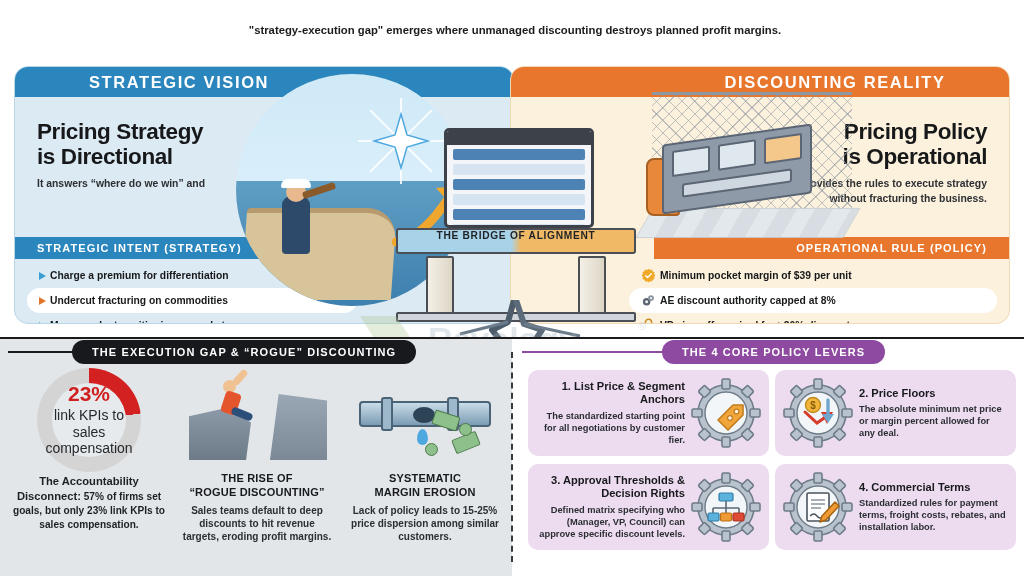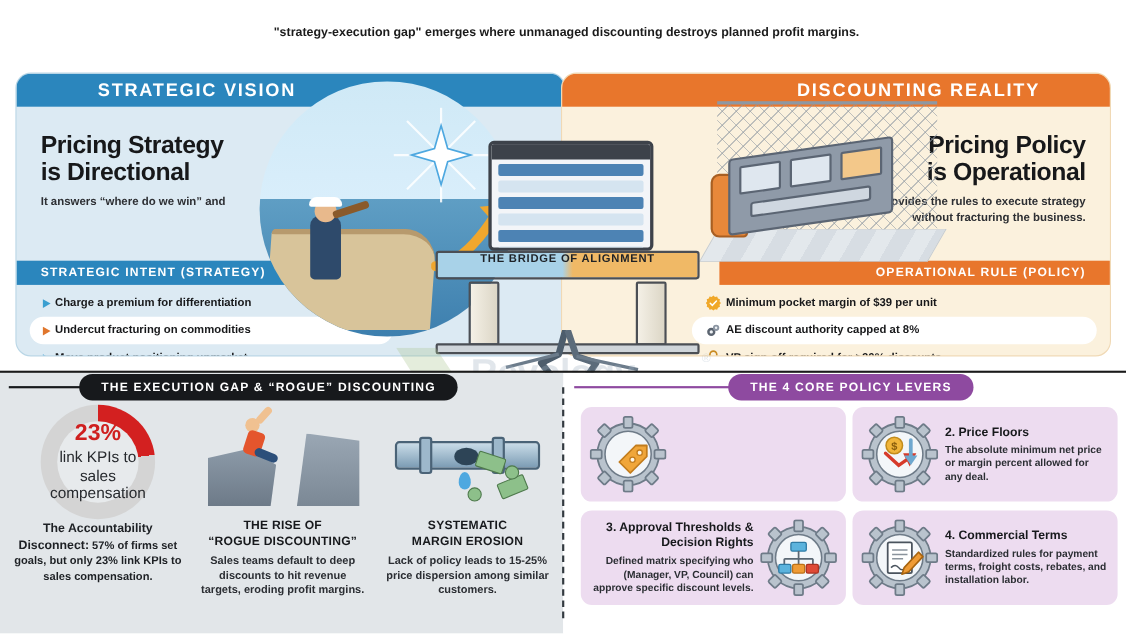--- a/index.html
+++ b/index.html
@@ -529,20 +529,24 @@
       <div>SYSTEMATIC</div>
       <div>MARGIN EROSION</div>
     </div>
     <div class="gap-desc">Lack of policy leads to 15-25% price dispersion among similar customers.</div>
   </div>
 </div>
 
 <div class="levers">
 
   <div class="lever">
+    <div class="lever-txt">
+      <div class="lever-title">1. List Price &amp; Segment Anchors</div>
+      <div class="lever-desc">The standardized starting point for all negotiations by customer fier.</div>
+    </div>
     <div class="gear-wrap">
       <svg viewBox="0 0 70 70" width="70" height="70">
         <g fill="#b9c3cd" stroke="#6e7b88" stroke-width="1.6">
           <circle cx="35" cy="35" r="28"></circle>
           <g>
             <rect x="31" y="1" width="8" height="10" rx="1.5"></rect>
               <rect x="31" y="59" width="8" height="10" rx="1.5"></rect>
             <rect x="1" y="31" width="10" height="8" rx="1.5"></rect>
               <rect x="59" y="31" width="10" height="8" rx="1.5"></rect>
             <rect x="9" y="9" width="9" height="9" rx="1.5" transform="rotate(-45 13.5 13.5)"></rect>

